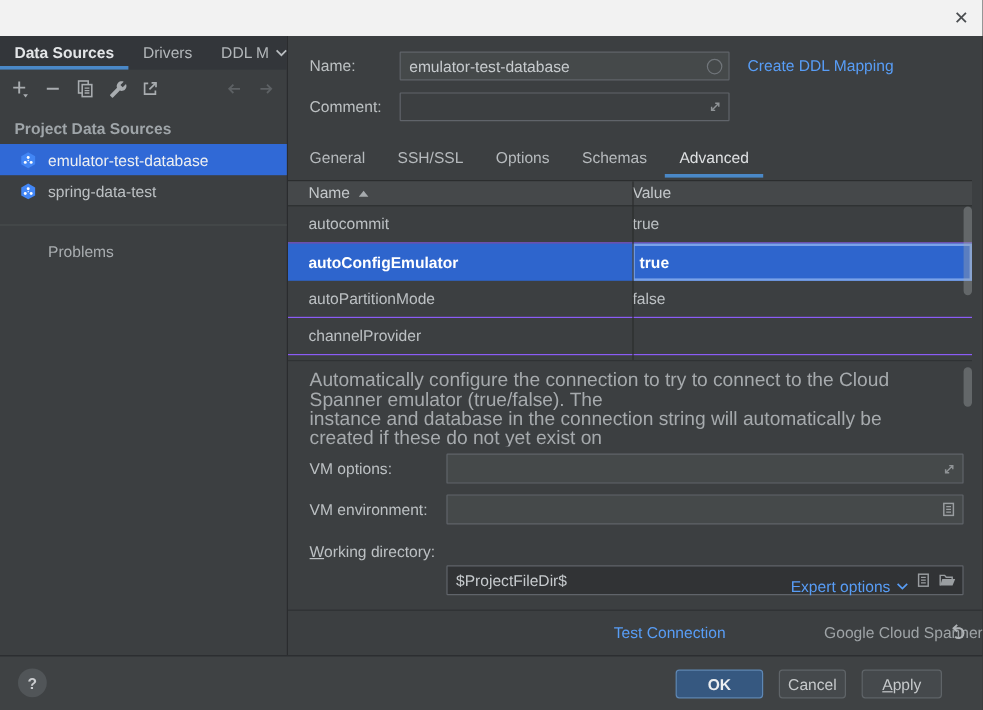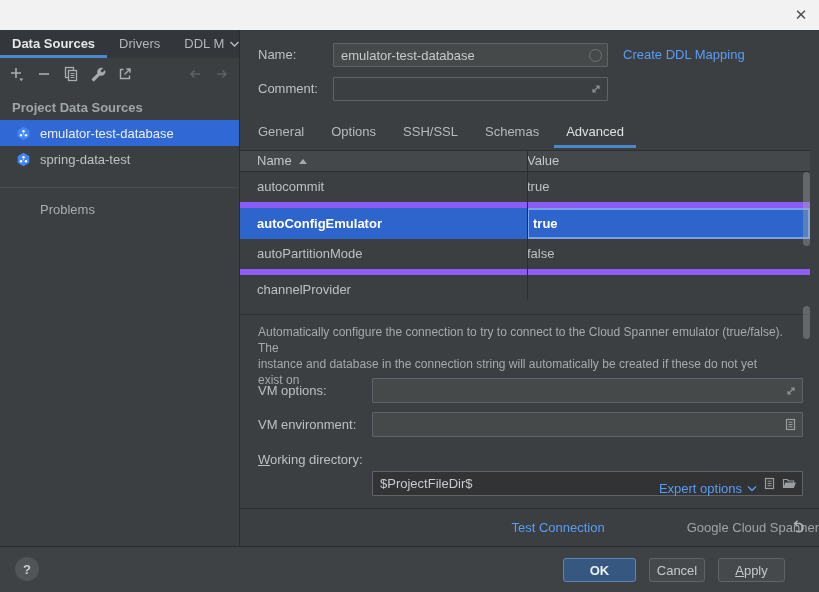--- a/index.html
+++ b/index.html
@@ -47,35 +47,35 @@
   .comment-label{left:18px;top:47px;}
   .comment-field{left:93px;top:47px;width:275px;height:24px;}
 
   .settings-tabs{left:6px;top:85px;height:33px;display:flex;gap:3px;}
   .stab{padding:0 12px;line-height:33px;color:#b6babd;position:relative;}
   .stab.active{color:#dee0e2;}
   .stab.active::after{content:"";position:absolute;left:0;right:0;bottom:0;height:3px;background:#4a88c7;}
 
   
   .ptable{left:0;top:120px;width:570px;height:150px;overflow:hidden;border-top:1px solid #2b2d2e;box-sizing:border-box;}
-  .prow{display:grid;grid-template-columns:287px 1fr;height:30px;line-height:30px;border-bottom:6px solid #8b5cf6;position:relative;}
+  .prow{display:grid;grid-template-columns:287px 1fr;height:30px;line-height:30px;border-bottom:1px solid #8b5cf6;position:relative;}
   .prow.header{height:20px;line-height:20px;background:#45484a;border-bottom:1px solid #2b2d2e;color:#c3c7ca;}
   .prow .c-name{padding-left:17px;overflow:hidden;white-space:nowrap;display:flex;align-items:center;gap:7px;}
   .prow .c-value{padding-left:0;overflow:hidden;white-space:nowrap;}
   .prow.selected{background:#2e65cd;border-bottom:none;height:31px;line-height:31px;}
   .prow.selected .c-name{color:#ffffff;font-weight:bold;}
   .prow.selected .c-value{border:2px solid #7aa2e8;padding-left:4px;line-height:27px;color:#ffffff;font-weight:bold;}
   .prow.stub{height:9px;border-bottom:none;}
   .col-line{position:absolute;left:287px;top:0;bottom:0;width:1px;background:#2b2d2e;}
   .sort-arrow{width:0;height:0;border-left:4px solid transparent;border-right:4px solid transparent;border-bottom:5px solid #a6aaad;display:inline-block;}
   .vscroll{width:7px;border-radius:4px;background:rgba(164,168,171,0.38);}
 
   
-  .descr{left:0;top:284px;width:570px;height:72px;border-top:1px solid #2f3234;box-sizing:border-box;
-    padding:9px 26px 0 18px;overflow:hidden;color:#a6aaad;font-size:12px;line-height:16px;}
+  .descr{left:0;top:270px;width:570px;height:72px;border-top:1px solid #2f3234;box-sizing:border-box;
+    padding:9px 26px 0 18px;overflow:hidden;color:#a6aaad;font-size:16px;line-height:16px;}
 
   
   .opt-label{left:18px;top:0;height:25px;line-height:25px;}
   .opt-field{left:132px;width:431px;height:25px;}
   .u-first::first-letter{text-decoration:underline;}
 
   .expert{top:450px;right:62px;display:flex;align-items:center;gap:5px;height:16px;}
   .divider2{left:0;top:478px;width:579px;height:1px;background:#2e3133;}
   .connbar{left:0;top:479px;width:579px;height:37px;display:flex;align-items:center;justify-content:flex-end;}
   .test-link{margin-left:18px;}
@@ -217,22 +217,22 @@
         <span>
           <svg width="12" height="12" viewBox="0 0 12 12">
             <path d="M3 9 L9 3 M6 3 H9 V6 M6 9 H3 V6" fill="none" stroke="#8f9396" stroke-width="1.2"></path>
           </svg>
         </span>
       </span>
     </div>
 
     <div class="abs settings-tabs">
       <div class="stab">General</div>
+      <div class="stab">SSH/SSL</div>
       <div class="stab">Options</div>
-      <div class="stab">SSH/SSL</div>
       <div class="stab">Schemas</div>
       <div class="stab active">Advanced</div>
     </div>
 
     <div class="abs ptable">
       <div class="prow header">
         <div class="c-name">
           <span>Name</span>
           <span class="sort-arrow"></span>
         </div>

